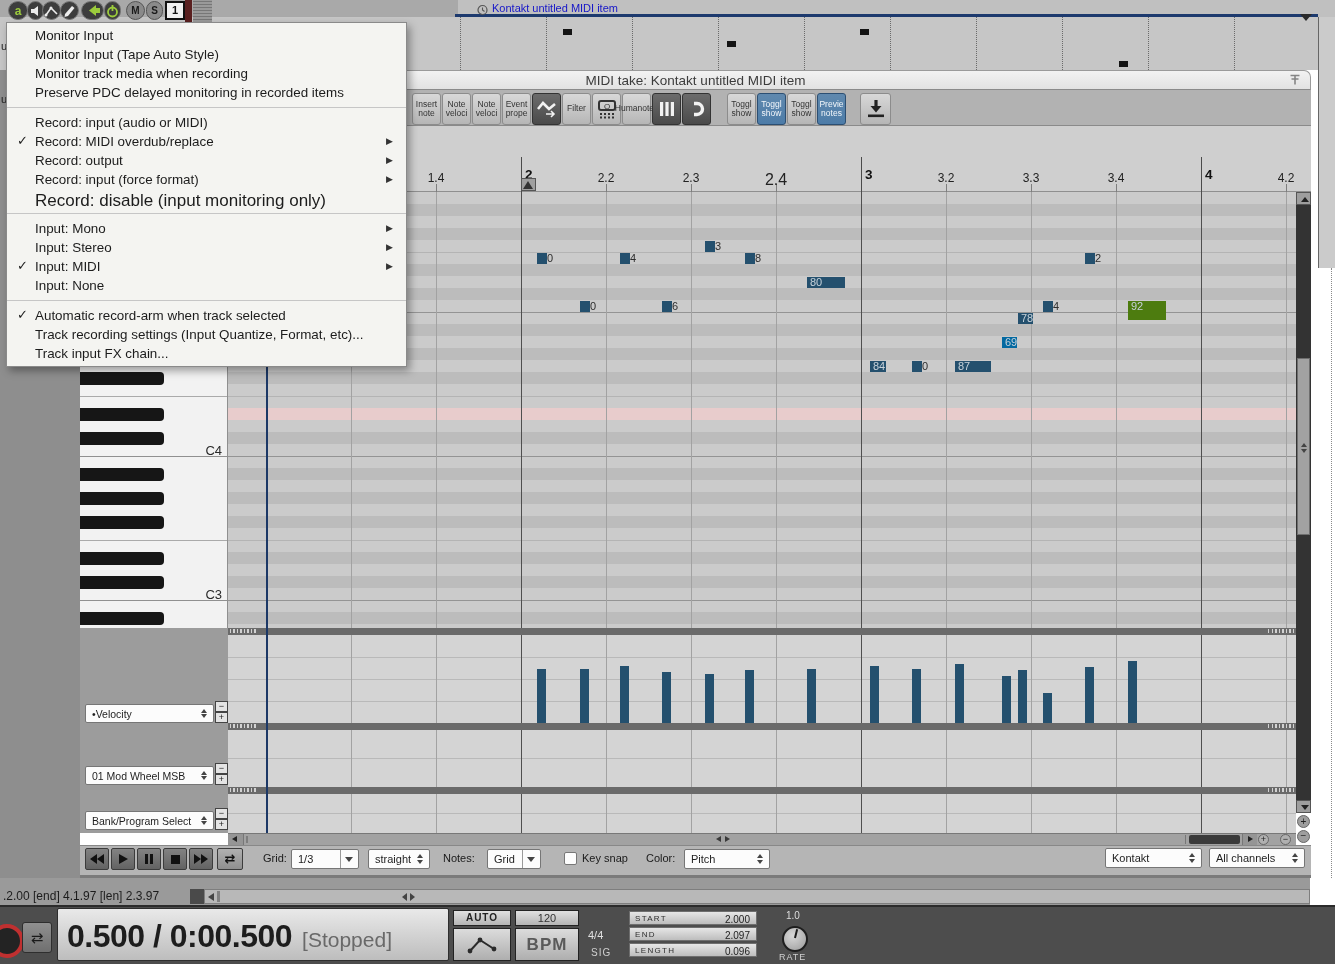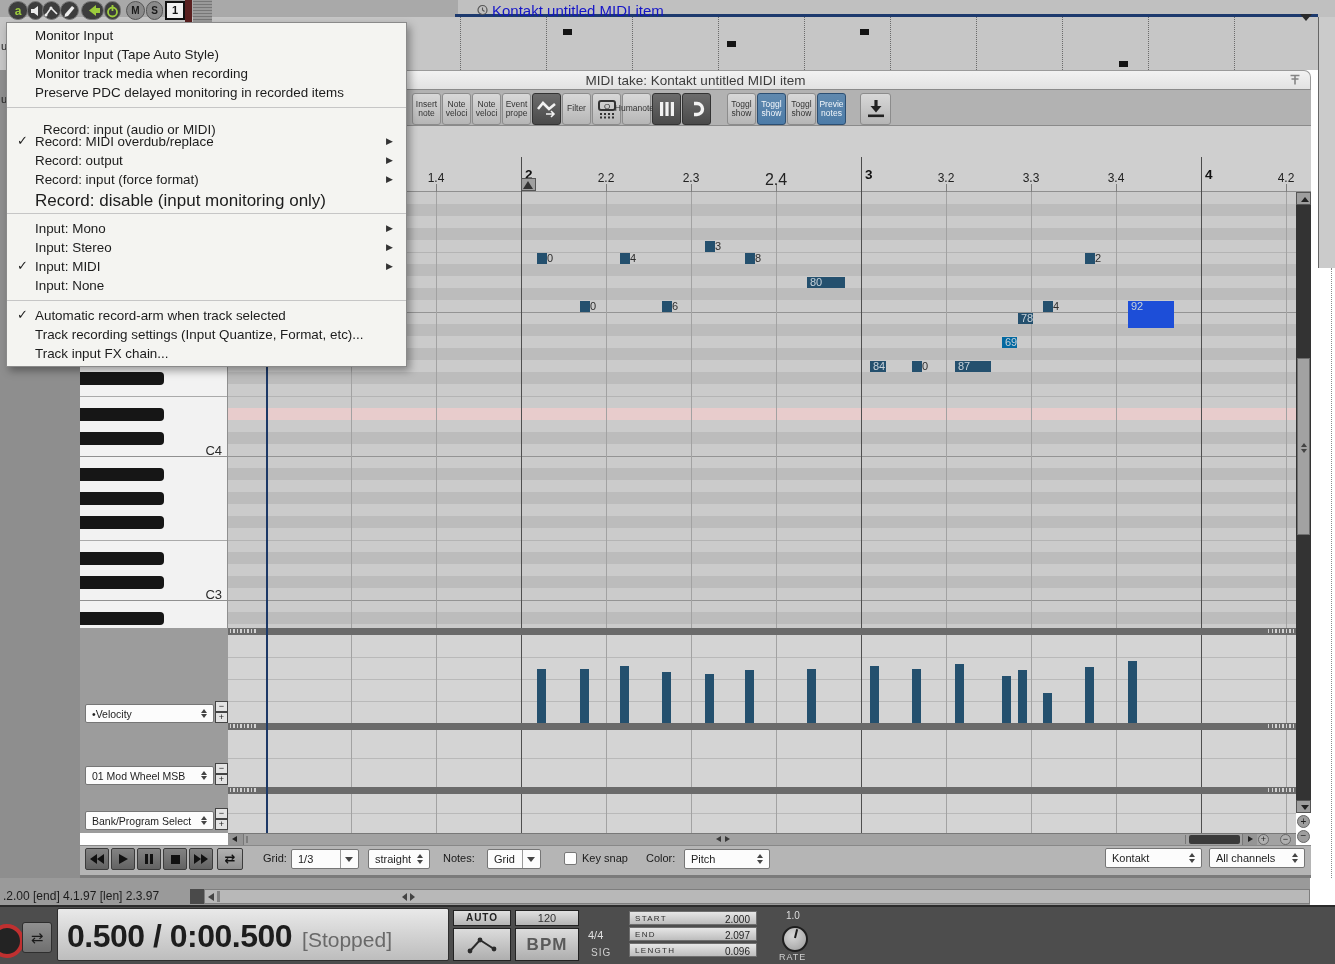--- a/index.html
+++ b/index.html
@@ -38,21 +38,21 @@
 
   <div class="abs" style="left:0;top:0;width:458px;height:22px;background:#a9a9a9"></div>
   <div class="abs" style="left:458px;top:0;width:877px;height:17px;background:#c0c0c0"></div>
   <div class="abs" style="left:0;top:17px;width:1335px;height:53px;background:#c6c6c6"></div>
   <div class="abs" style="left:455px;top:14px;width:863px;height:3px;background:#1d3a6e"></div>
   <div class="abs" style="left:1300px;top:14px;width:0;height:0;border-left:6px solid transparent;border-right:6px solid transparent;border-top:7px solid #2a2a2a;"></div>
   <div class="abs" style="left:477px;top:2px;width:12px;height:12px;"><svg width="12" height="12">
         <circle cx="5.5" cy="6" r="4.5" stroke="#555" stroke-width="1.2" fill="none"></circle>
         <path d="M5.5 3.5 v2.5 l2 1.5" stroke="#555" stroke-width="1.1" fill="none"></path>
       </svg></div>
-  <div class="abs" style="left:492px;top:2px;font-size:15px;color:#1616c8;white-space:nowrap;text-align:center;">Kontakt untitled MIDI item</div>
+  <div class="abs" style="left:492px;top:2px;font-size:11px;color:#1616c8;white-space:nowrap;text-align:center;">Kontakt untitled MIDI item</div>
 
   <div class="abs" style="left:1311px;top:70px;width:24px;height:820px;background:#ffffff"></div>
   <div class="abs" style="left:1318px;top:17px;width:17px;height:251px;background:#cbcbcb;border-left:1px solid #666;box-sizing:border-box;"></div>
   <div class="abs" style="left:1331px;top:268px;width:1px;height:622px;border-left:1px dotted #8a8a8a;"></div>
 
   <div class="abs" style="left:0;top:70px;width:80px;height:820px;background:#8e8e8e"></div>
   <div class="abs" style="left:1px;top:40px;font-size:11px;color:#222;">u</div>
   <div class="abs" style="left:1px;top:93px;font-size:11px;color:#222;">u</div>
 
   <div class="abs etitle"><span>MIDI take: Kontakt untitled MIDI item</span></div>
@@ -194,21 +194,21 @@
       <div style="position: absolute; left: 774px; top: 145px; width: 15px; height: 11px; background: #0369a1; z-index: 2;">
         <div style="position: absolute; left: 3px; top: -1px; font-size: 11px; color: rgb(199, 210, 218);">69</div>
       </div>
       <div style="position: absolute; left: 790px; top: 121px; width: 15px; height: 11px; background: rgb(36, 80, 110); z-index: 2;">
         <div style="position: absolute; left: 3px; top: -1px; font-size: 11px; color: rgb(199, 210, 218);">78</div>
       </div>
       <div style="position: absolute; left: 819px; top: 108px; font-size: 11px; color: rgb(46, 46, 46); z-index: 1;">44</div>
       <div style="position: absolute; left: 815px; top: 109px; width: 10px; height: 11px; background: rgb(36, 80, 110); z-index: 2;"></div>
       <div style="position: absolute; left: 861px; top: 60px; font-size: 11px; color: rgb(46, 46, 46); z-index: 1;">82</div>
       <div style="position: absolute; left: 857px; top: 61px; width: 10px; height: 11px; background: rgb(36, 80, 110); z-index: 2;"></div>
-      <div style="position: absolute; left: 900px; top: 109px; width: 38px; height: 27px; background: #1d4ed8; z-index: 2; padding-left: 8px;">
+      <div style="position: absolute; left: 900px; top: 109px; width: 38px; height: 19px; background: #4d7c0f; z-index: 2;">
         <div style="position: absolute; left: 3px; top: -1px; font-size: 11px; color: rgb(199, 210, 218);">92</div>
       </div>
     </div>
 
   <div class="abs" style="left:80px;top:628px;width:148px;height:205px;background:#9c9c9c;"></div>
   <div class="abs" style="left:228px;top:628px;width:1068px;height:7px;background:#6a6a6a;" id="divider1">
       <div style="position: absolute; left: 2px; top: 1px; width: 26px; height: 4px; background: repeating-linear-gradient(90deg, rgb(210, 210, 210) 0px, rgb(210, 210, 210) 1.5px, transparent 1.5px, transparent 3.5px);"></div>
       <div style="position: absolute; left: 1040px; top: 1px; width: 26px; height: 4px; background: repeating-linear-gradient(90deg, rgb(210, 210, 210) 0px, rgb(210, 210, 210) 1.5px, transparent 1.5px, transparent 3.5px);"></div>
     </div>
   <div class="abs" style="left:228px;top:635px;width:1068px;height:88px;background:#d4d4d4;overflow:hidden;" id="lane-vel">
@@ -427,21 +427,21 @@
       <div style="position: relative; height: 19px; font-size: 13.4px; color: rgb(28, 28, 28);">
         <span style="position: absolute; left: 28px; top: 2px; white-space: nowrap;">Monitor track media when recording</span>
       </div>
       <div style="position: relative; height: 19px; font-size: 13.4px; color: rgb(28, 28, 28);">
         <span style="position: absolute; left: 28px; top: 2px; white-space: nowrap;">Preserve PDC delayed monitoring in recorded items</span>
       </div>
       <div style="height: 11px; position: relative;">
         <div style="position: absolute; left: 0px; right: 0px; top: 5px; height: 1px; background: rgb(198, 198, 198);"></div>
       </div>
       <div style="position: relative; height: 19px; font-size: 13.4px; color: rgb(28, 28, 28);">
-        <span style="position: absolute; left: 28px; top: 9px; white-space: nowrap; margin-left: 8px;">Record: input (audio or MIDI)</span>
+        <span style="position: absolute; left: 28px; top: 2px; white-space: nowrap;">Record: input (audio or MIDI)</span>
       </div>
       <div style="position: relative; height: 19px; font-size: 13.4px; color: rgb(28, 28, 28);">
         <span style="position: absolute; left: 10px; top: 1px; font-size: 13px;">✓</span>
         <span style="position: absolute; left: 28px; top: 2px; white-space: nowrap;">Record: MIDI overdub/replace</span>
         <span style="position: absolute; right: 13px; top: 4px; font-size: 9px; color: rgb(51, 51, 51);">▶</span>
       </div>
       <div style="position: relative; height: 19px; font-size: 13.4px; color: rgb(28, 28, 28);">
         <span style="position: absolute; left: 28px; top: 2px; white-space: nowrap;">Record: output</span>
         <span style="position: absolute; right: 13px; top: 4px; font-size: 9px; color: rgb(51, 51, 51);">▶</span>
       </div>

